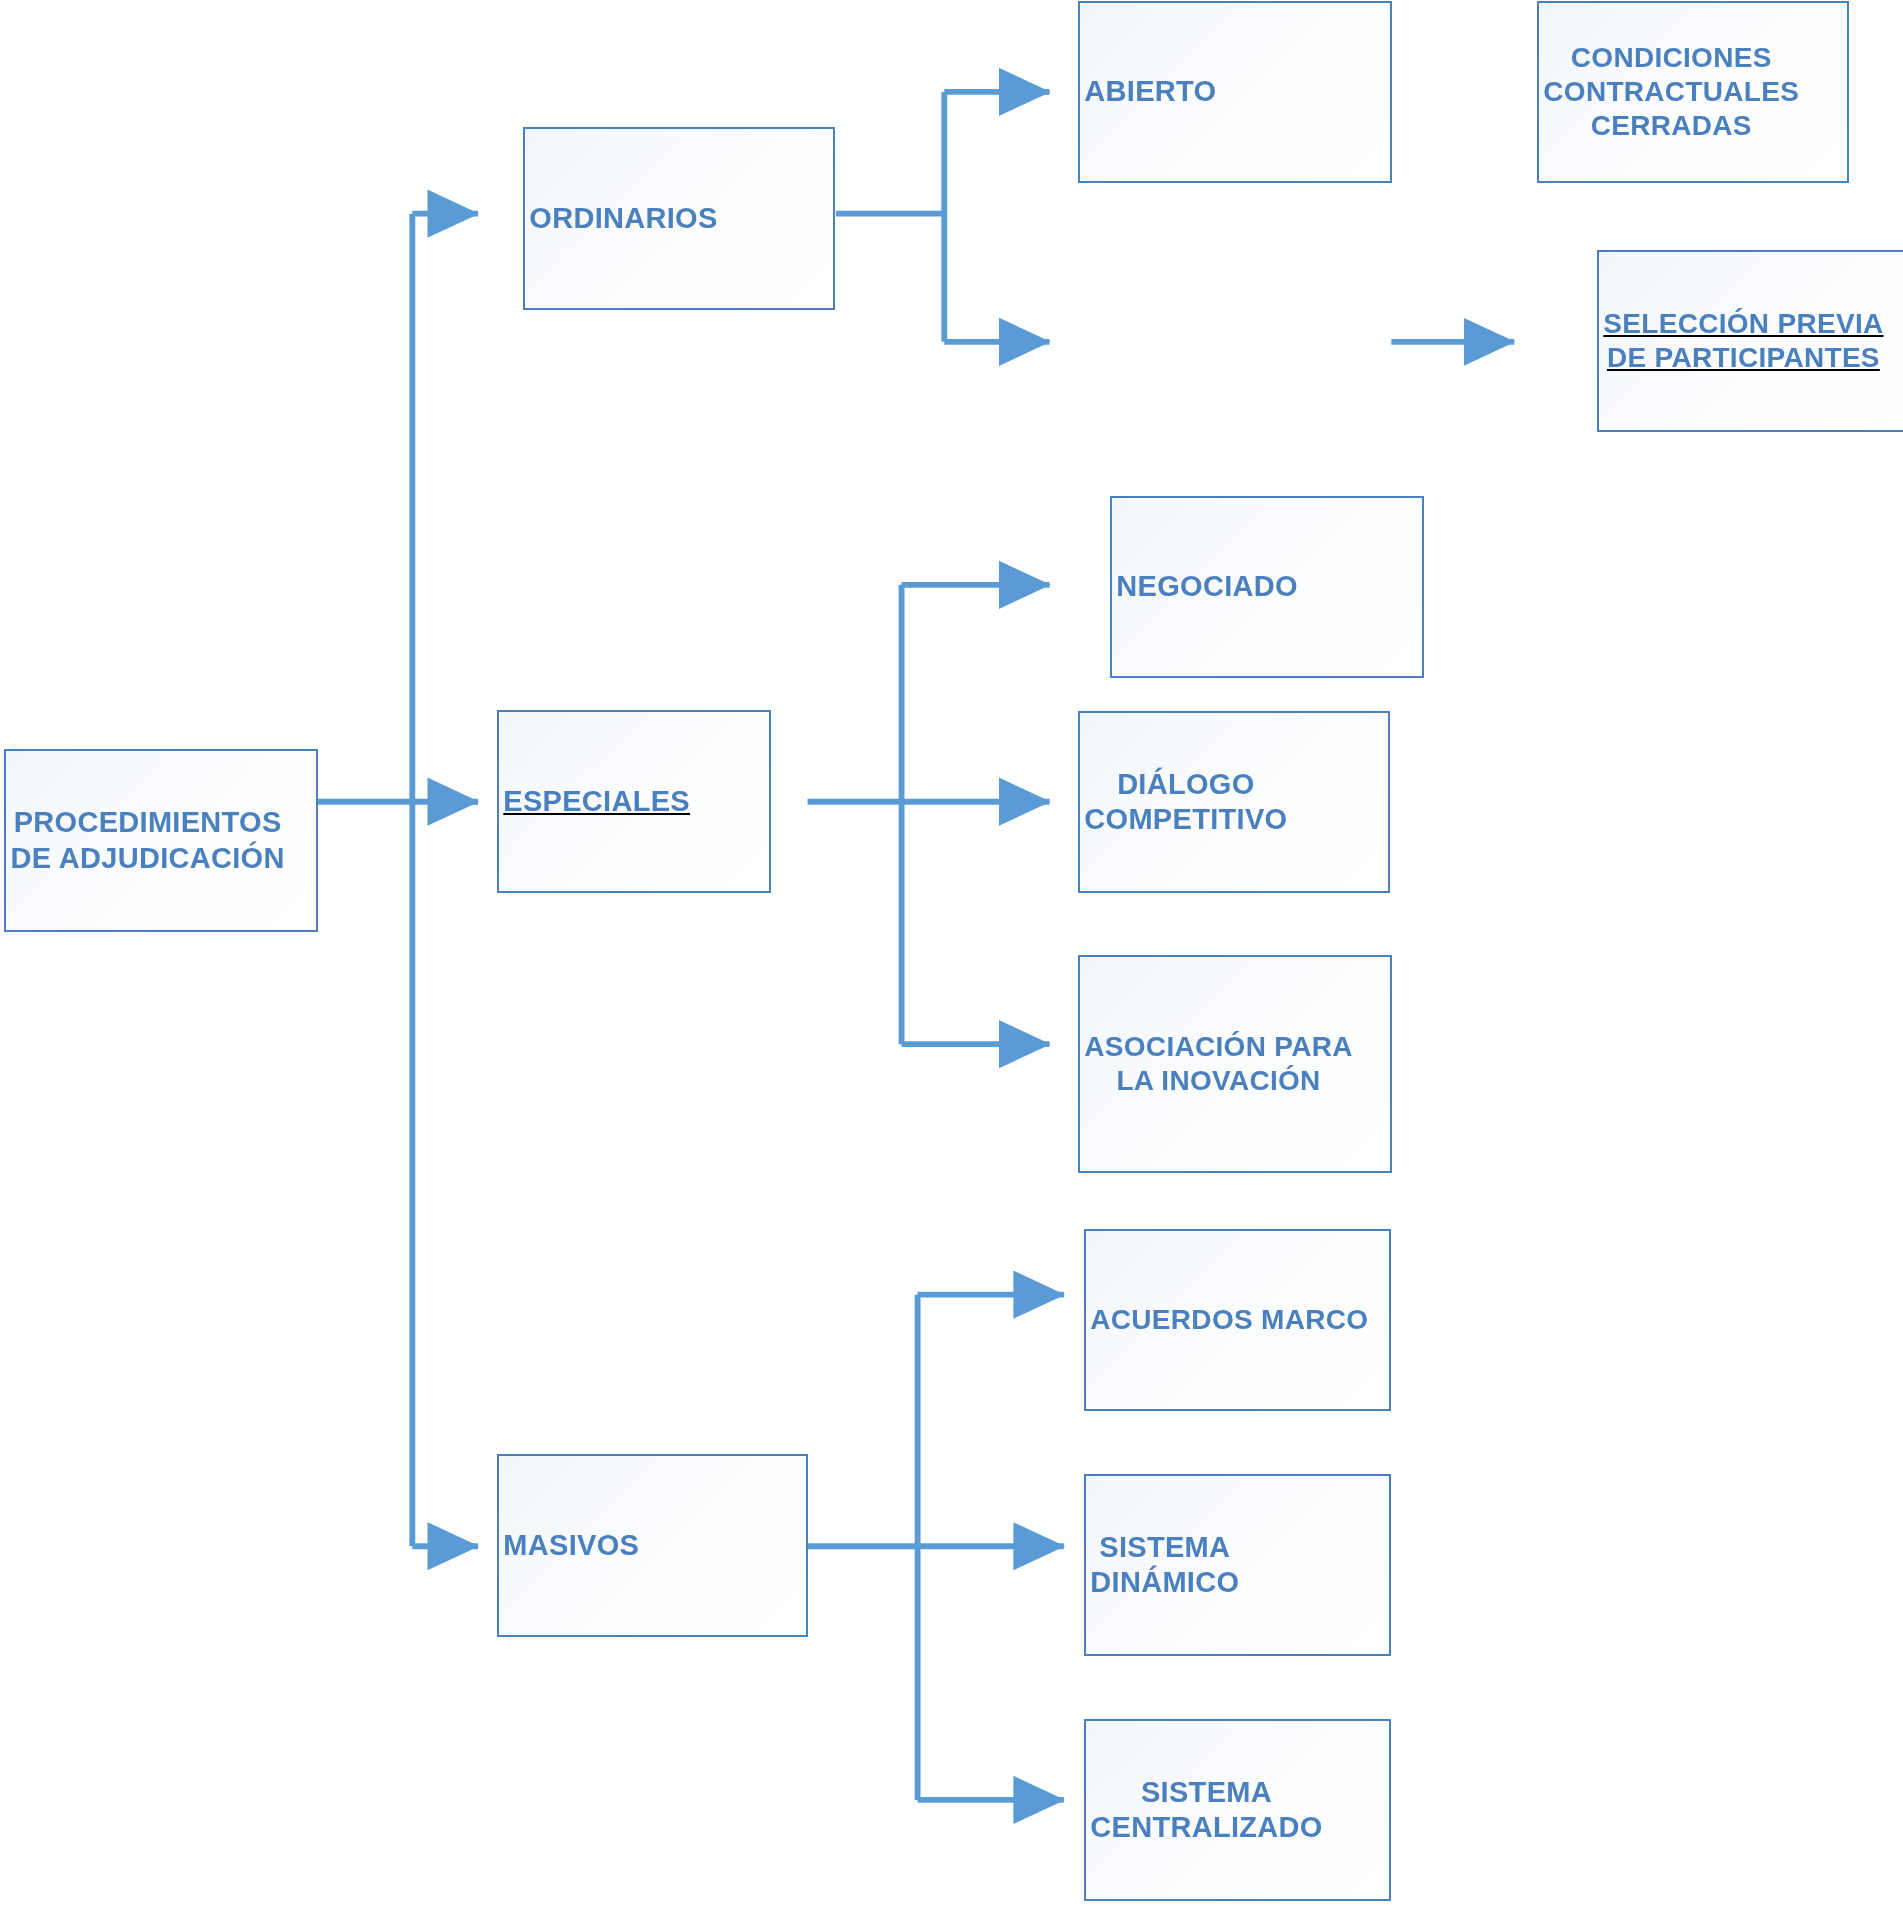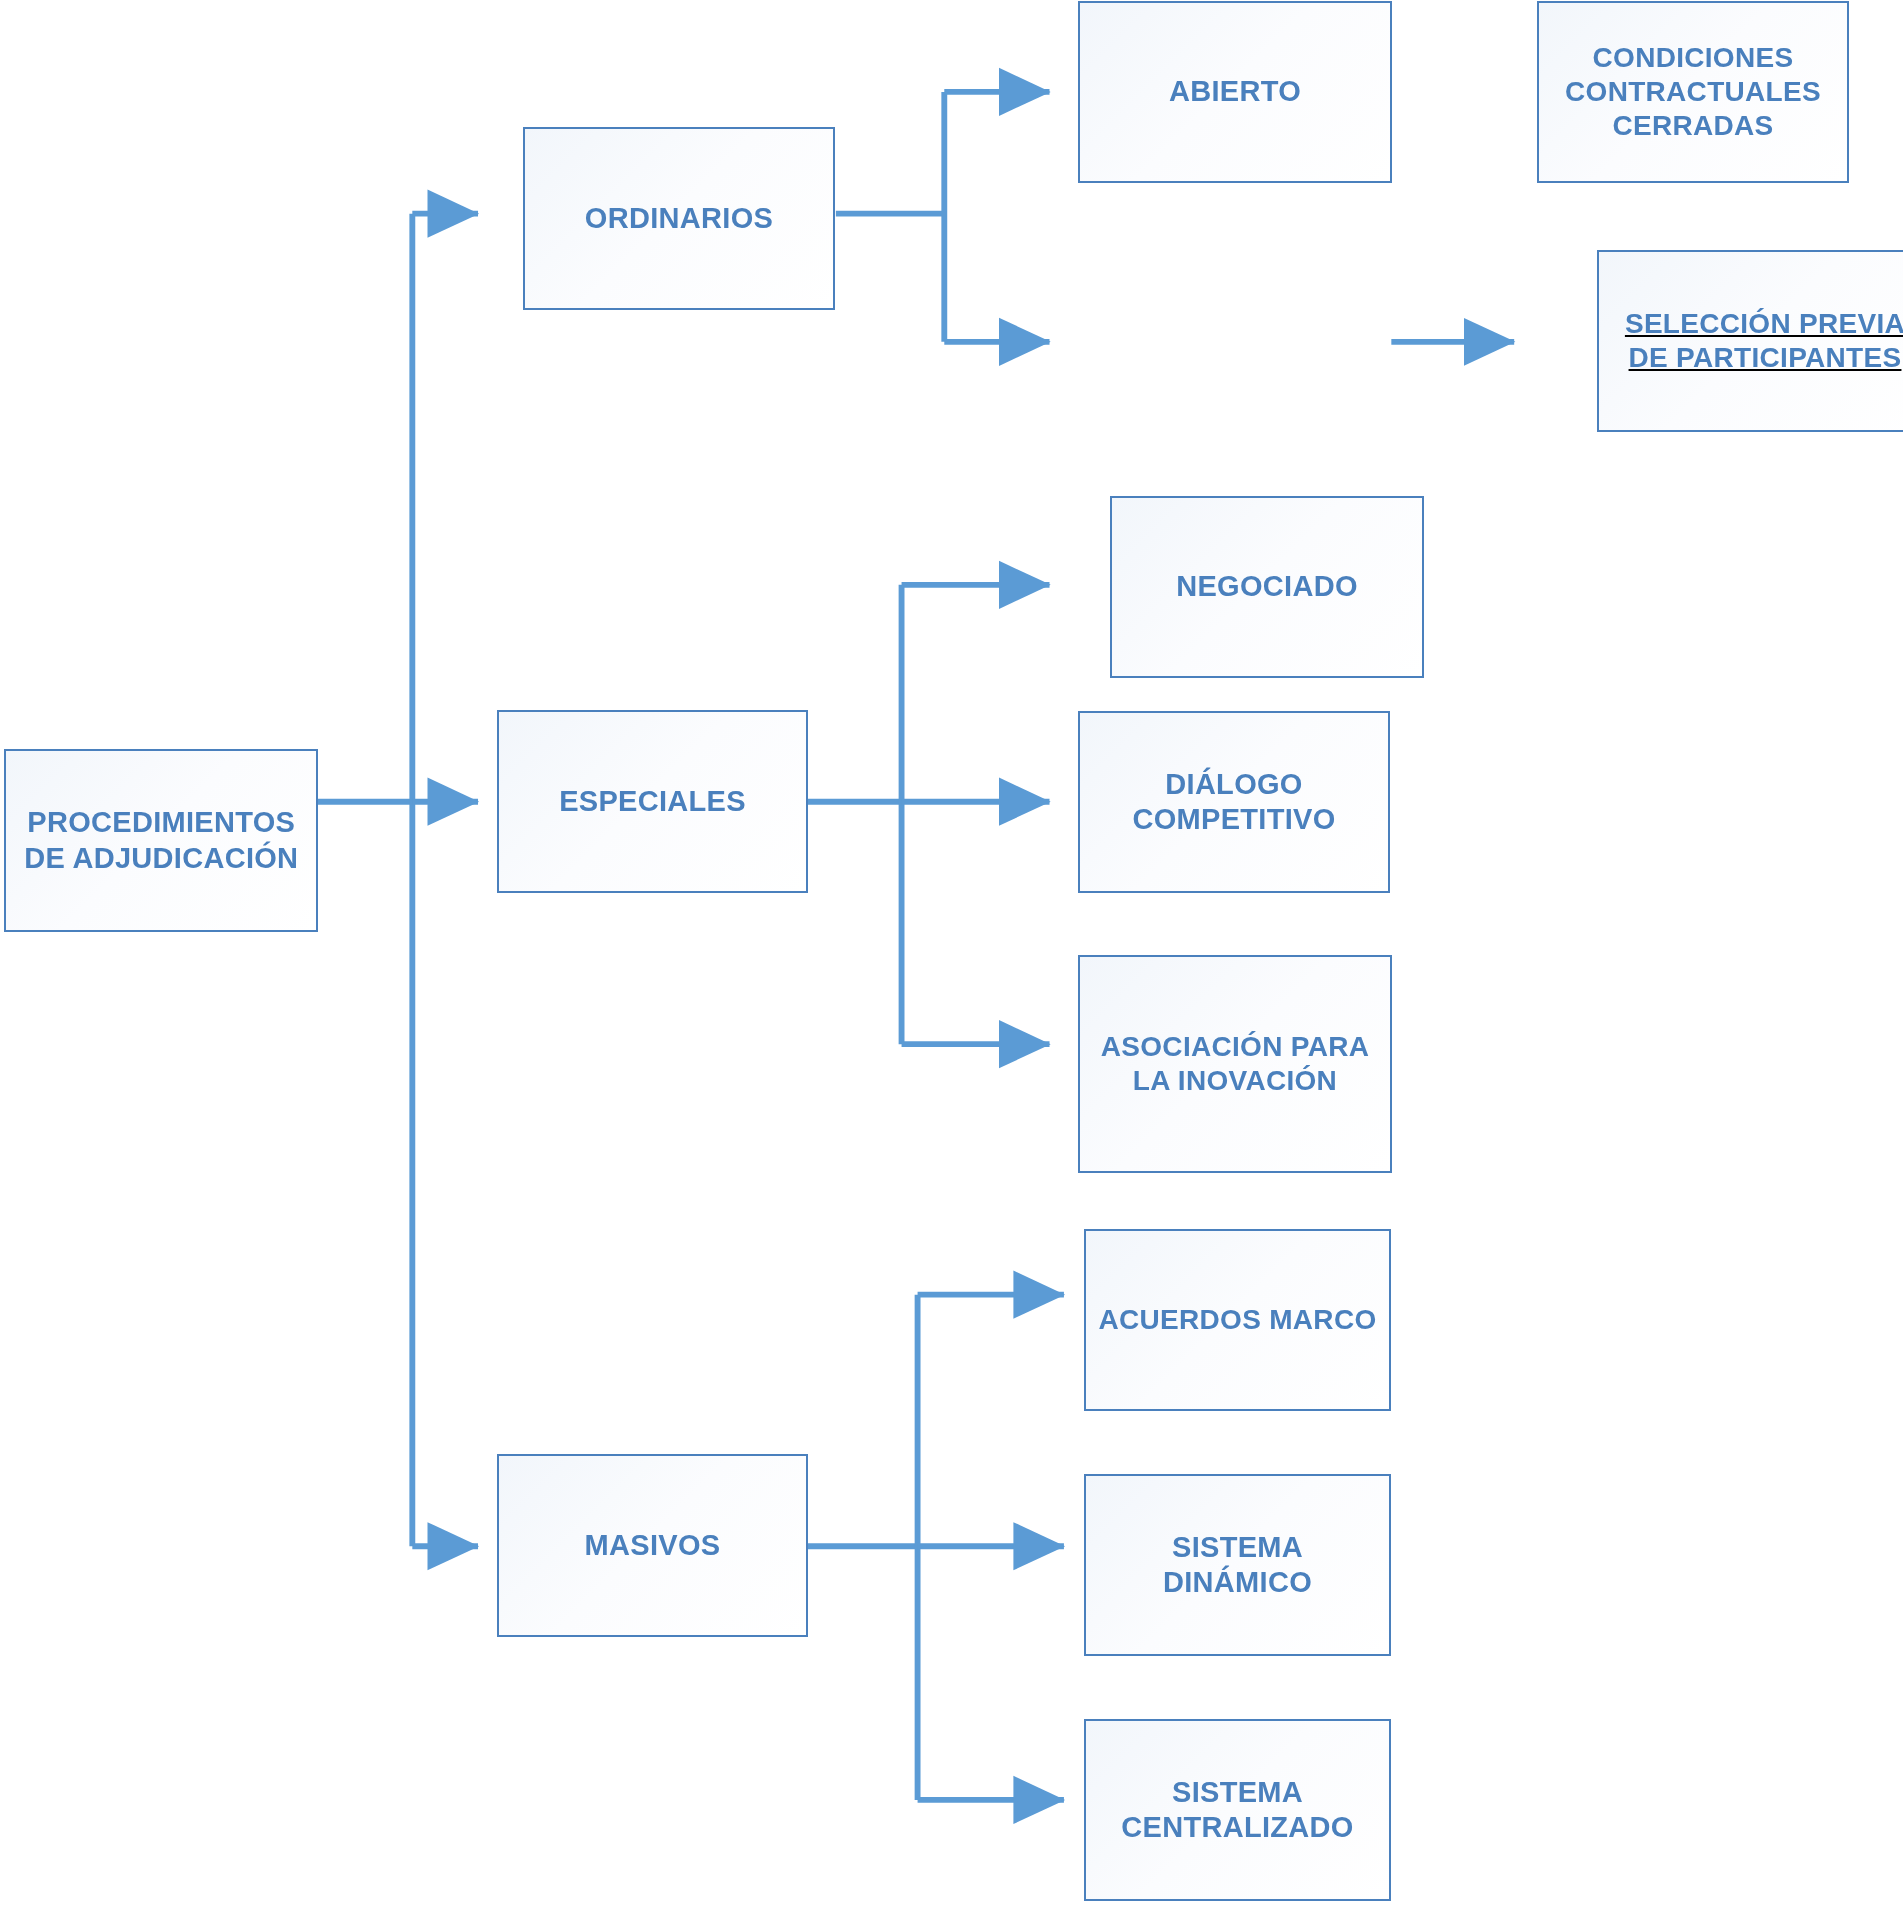--- a/index.html
+++ b/index.html
@@ -25,21 +25,20 @@
     height: 1926px;
     pointer-events: none;
   }
   .node-box {
     position: absolute;
     box-sizing: border-box;
     border: 2.7px solid #4A80BD;
     background: linear-gradient(135deg, #f2f6fb 0%, #fbfcfe 48%, #ffffff 100%);
     display: flex;
     align-items: center;
-    justify-content: center;
     text-align: center;
   }
   .node-label {
     color: #4A80BD;
     font-weight: bold;
     font-size: 29px;
     line-height: 1.22;
     letter-spacing: 0.3px;
     white-space: pre-line;
     padding: 0 4.3px;
@@ -107,21 +106,21 @@
 
   <div class="node-box" style="left:4.3px; top:710px; width:314px; height:183px;margin-top:39px;">
     <span class="node-label">PROCEDIMIENTOS
 DE ADJUDICACIÓN</span>
   </div>
 
   <div class="node-box" style="left:523px; top:127px; width:312px; height:183px;">
     <span class="node-label">ORDINARIOS</span>
   </div>
 
-  <div class="node-box" style="left:497px; top:710px; width:311px; height:183px;">
+  <div class="node-box" style="left:497px; top:710px; width:274px; height:183px;text-decoration:underline;">
     <span class="node-label">ESPECIALES</span>
   </div>
 
   <div class="node-box" style="left:497px; top:1454px; width:311px; height:183px;">
     <span class="node-label">MASIVOS</span>
   </div>
 
   <div class="node-box" style="left:1078px; top:1.1px; width:314px; height:182px;">
     <span class="node-label">ABIERTO</span>
   </div>

